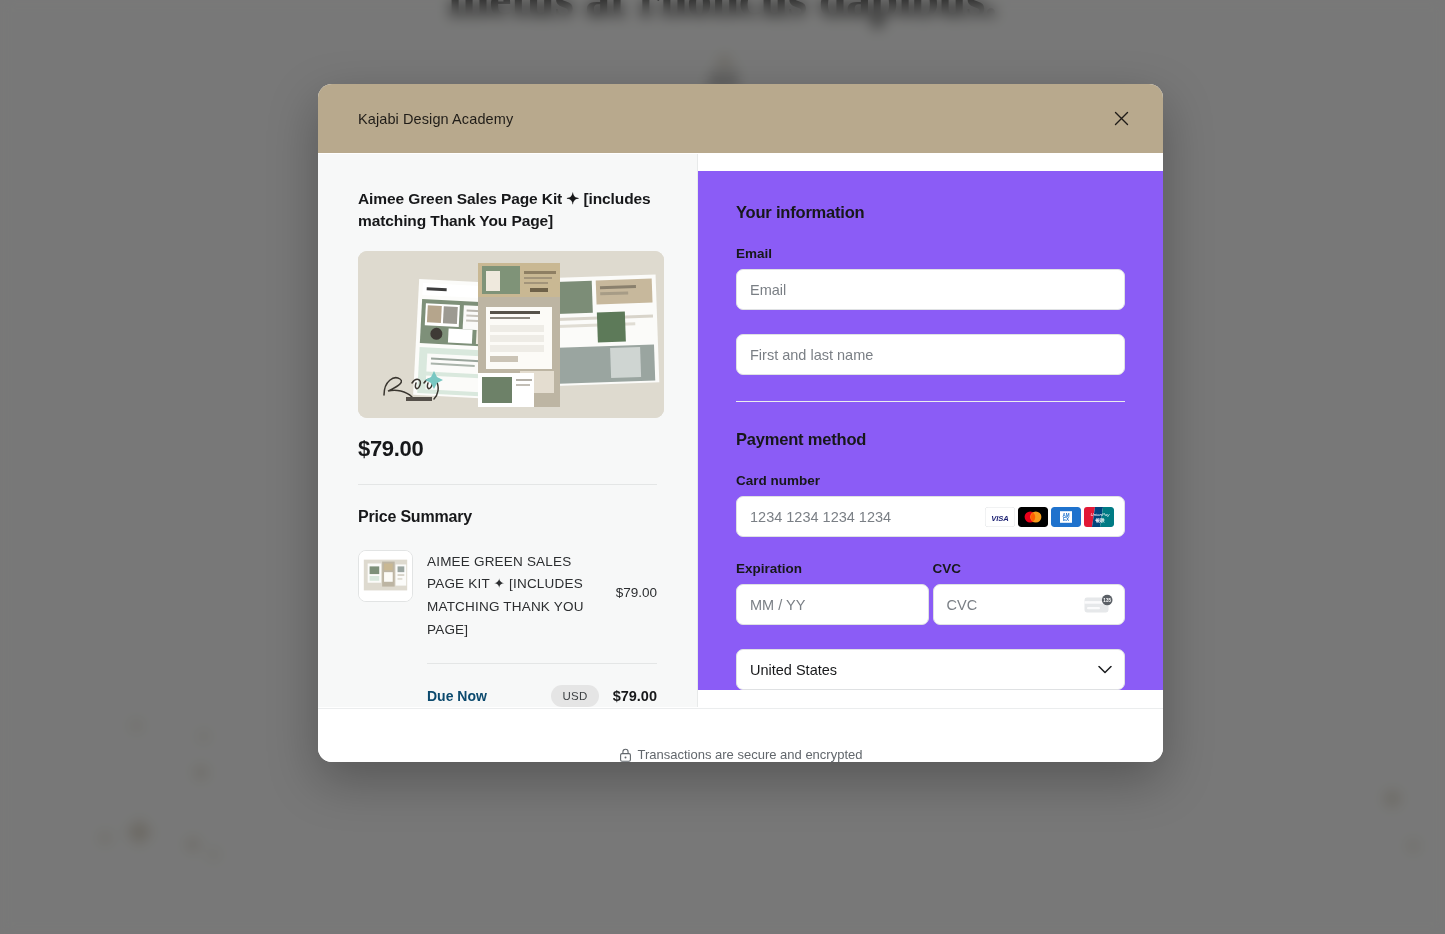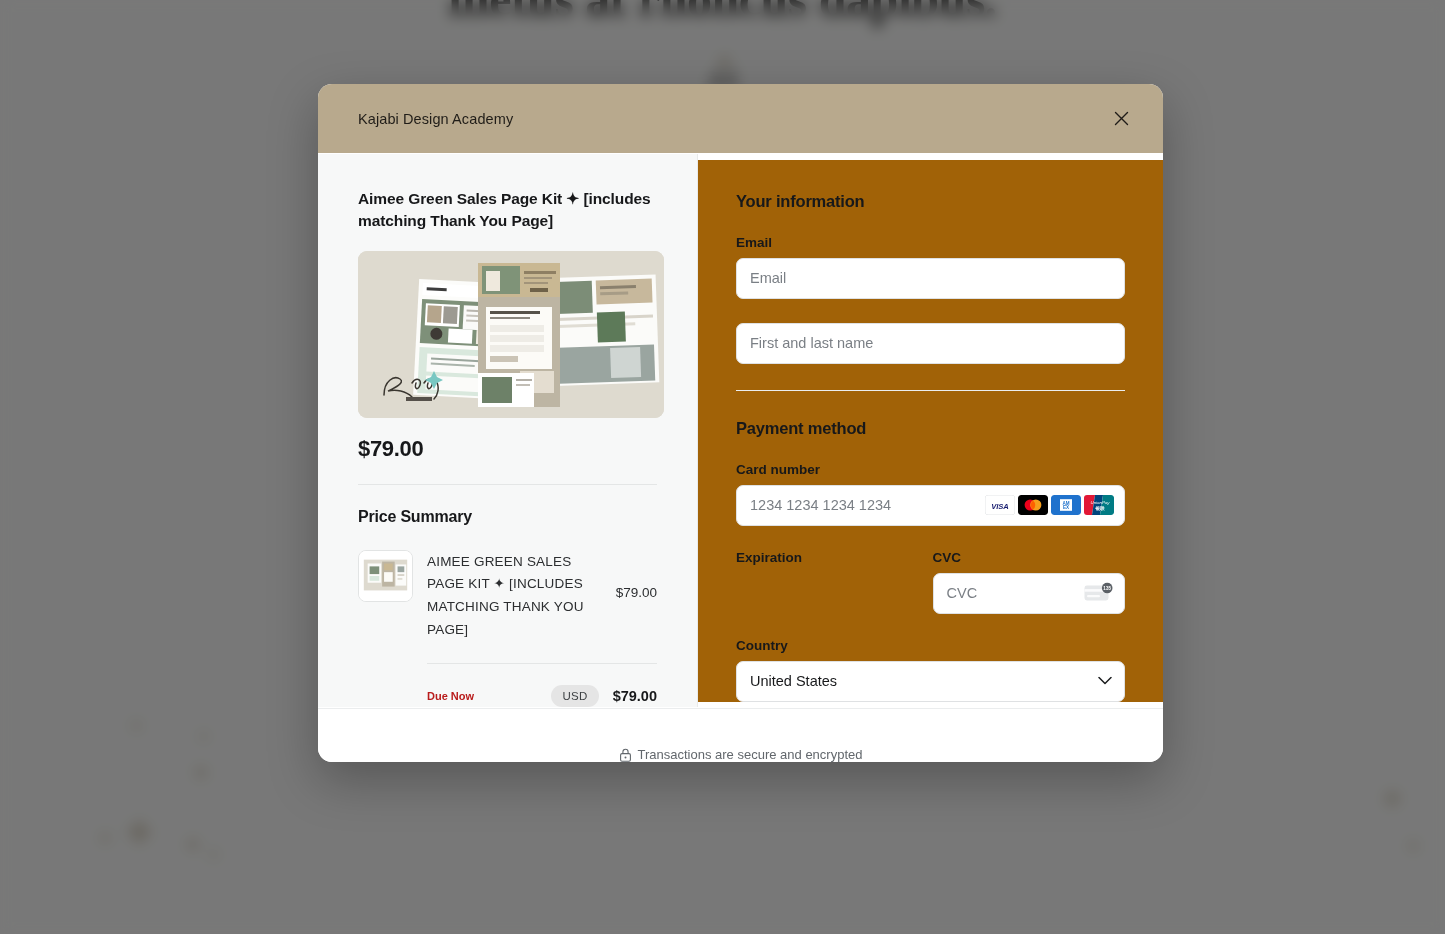--- a/index.html
+++ b/index.html
@@ -190,23 +190,23 @@
     background: #e4e6e6;
   }
   .due-row {
     margin-top: 21px;
     margin-left: 69px;
     display: flex;
     align-items: center;
     justify-content: space-between;
   }
   .due-label {
-    font-size: 11px;
-    font-weight: 700;
-    color: #b91c1c;
+    font-size: 14px;
+    font-weight: 700;
+    color: #0c4a6e;
   }
   .due-right {
     display: flex;
     align-items: center;
     gap: 14px;
   }
   .usd-badge {
     background: #e5e5e5;
     color: #3d4043;
     font-size: 11.5px;
@@ -217,21 +217,21 @@
   }
   .due-amount {
     font-size: 14.5px;
     font-weight: 700;
     color: #17181a;
   }
 
   
   .form-panel {
     flex: 1 1 auto;
-    background: #a16207;
+    background: #8b5cf6;
     padding: 0 38px;
     overflow: hidden;
   }
   .form-section { padding: 32px 0 0 0; }
   .form-section.payment {
     border-top: 1px solid #ebedee;
     margin-top: 26px;
     padding-top: 28px;
   }
   .section-heading {
@@ -537,38 +537,40 @@
                 <text x="16" y="9" font-family="Liberation Sans, sans-serif" font-size="4.4" font-style="italic" fill="#ffffff" text-anchor="middle">UnionPay</text>
                 <text x="16" y="15" font-family="Liberation Sans, sans-serif" font-size="4.6" font-weight="700" fill="#ffffff" text-anchor="middle">银联</text>
               </svg>
             </span>
           </div>
         </div>
 
         <div class="row-2">
           <div class="field">
             <label class="field-label">Expiration</label>
+            <div class="input-wrap">
+              <input class="text-input" type="text" placeholder="MM / YY" style="">
+            </div>
           </div>
           <div class="field">
             <label class="field-label">CVC</label>
             <div class="input-wrap">
               <input class="text-input has-cvc" type="text" placeholder="CVC" style="">
               <svg class="cvc-icon" viewBox="0 0 30 21">
                 <rect x="0.5" y="3" width="24" height="15" rx="2.4" fill="#e6e8ea"></rect>
                 <rect x="0.5" y="6.6" width="24" height="2.6" fill="#fbfbfc"></rect>
                 <rect x="3" y="12.6" width="13" height="2.2" rx="1.1" fill="#fbfbfc"></rect>
                 <circle cx="23.2" cy="5.4" r="5.3" fill="#5b6066"></circle>
                 <text x="23.2" y="7.3" font-family="Liberation Sans, sans-serif" font-size="4.6" font-weight="700" fill="#ffffff" text-anchor="middle">135</text>
               </svg>
             </div>
           </div>
         </div>
 
         <div class="field">
-          <label class="field-label">Country</label>
           <div class="select-wrap">
             <div class="select-input">
               <span>United States</span>
             </div>
             <svg class="chevron" width="14" height="9" viewBox="0 0 14 9">
               <path d="M1 1 L7 7 L13 1" stroke="#1b1d1f" stroke-width="1.5" fill="none" stroke-linecap="round" stroke-linejoin="round"></path>
             </svg>
           </div>
         </div>
       </div>

